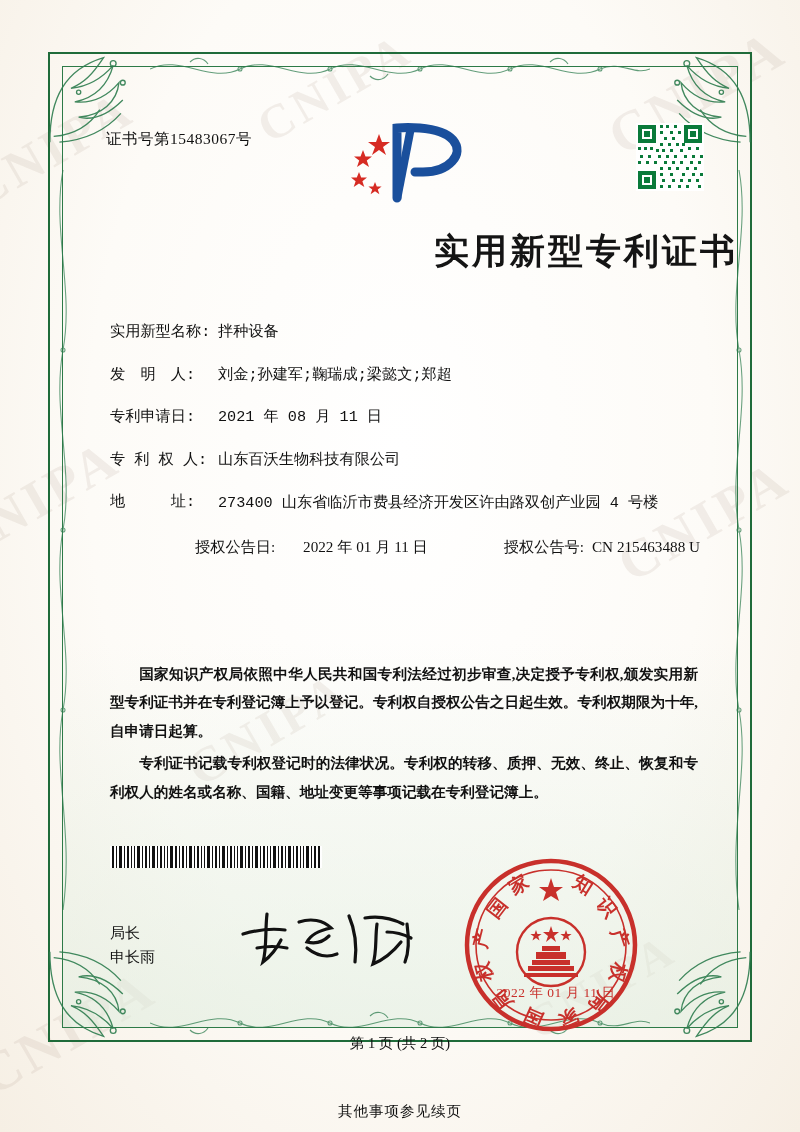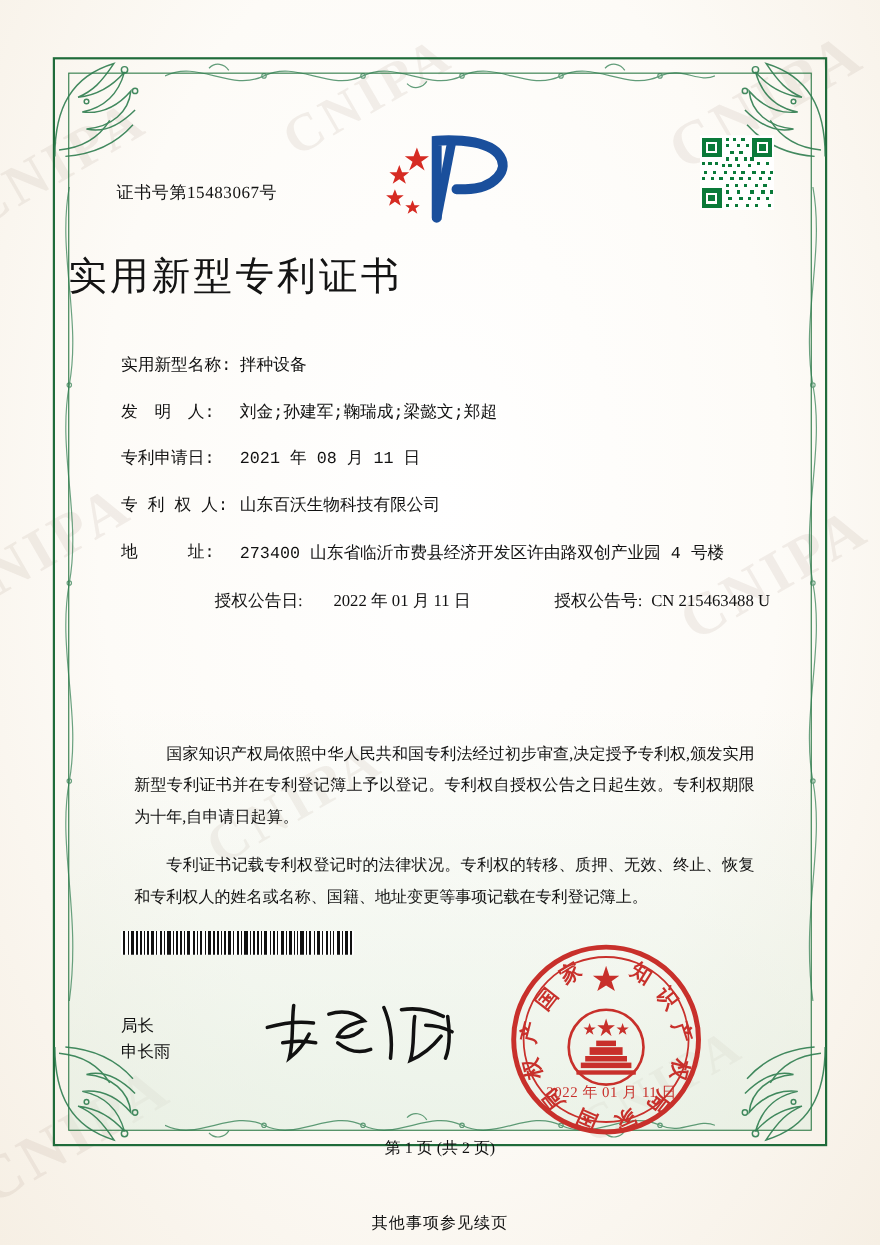--- a/index.html
+++ b/index.html
@@ -105,21 +105,20 @@
     width: 676px;
     height: 962px;
   }
   .cert-no {
     position: absolute;
     left: 44px;
     top: 63px;
     font-size: 15.5px;
     color: #111;
     letter-spacing: .5px;
-    margin-top: 36px;
   }
   .logo {
     position: absolute;
     left: 50%;
     top: 54px;
     transform: translateX(-50%);
     width: 130px;
     height: 88px;
   }
   .logo svg { width: 100%; height: 100%; display: block; }
@@ -130,23 +129,23 @@
     width: 68px;
     height: 68px;
   }
   .qr svg { width: 100%; height: 100%; display: block; }
 
   .title {
     position: absolute;
     top: 162px;
     left: 0;
     width: 100%;
-    text-align: left;
+    text-align: right;
     font-size: 35px;
-    font-weight: normal;
+    font-weight: bold;
     letter-spacing: 3px;
     color: #141414;
   }
 
   .fields {
     position: absolute;
     left: 48px;
     top: 255px;
     width: 590px;
     font-size: 15.2px;
@@ -175,22 +174,23 @@
     position: absolute;
     left: 44px;
     top: 590px;
     width: 596px;
     font-size: 14.6px;
     line-height: 1.95;
     color: #111;
     text-align: justify;
   }
   .paragraphs p {
-    margin: 16px;
+    margin: 4px;
     text-indent: 2em;
+    font-weight: bold;
   }
 
   .barcode {
     position: absolute;
     left: 48px;
     top: 780px;
     width: 212px;
     height: 22px;
   }
   .barcode svg { width: 100%; height: 100%; display: block; }

